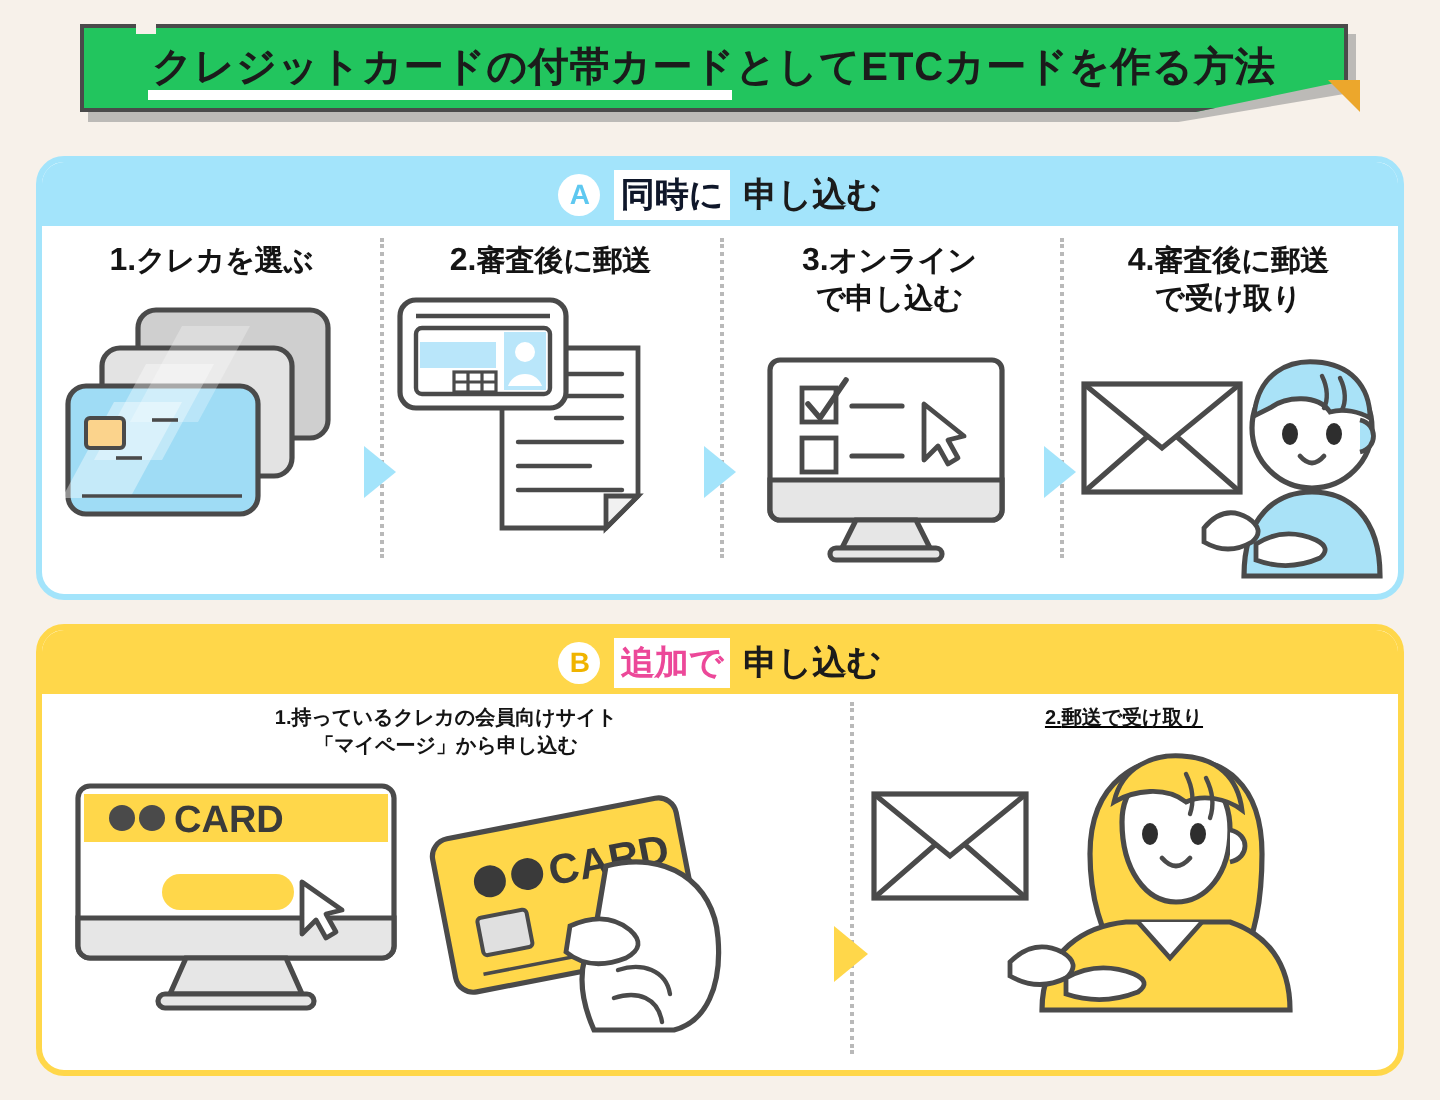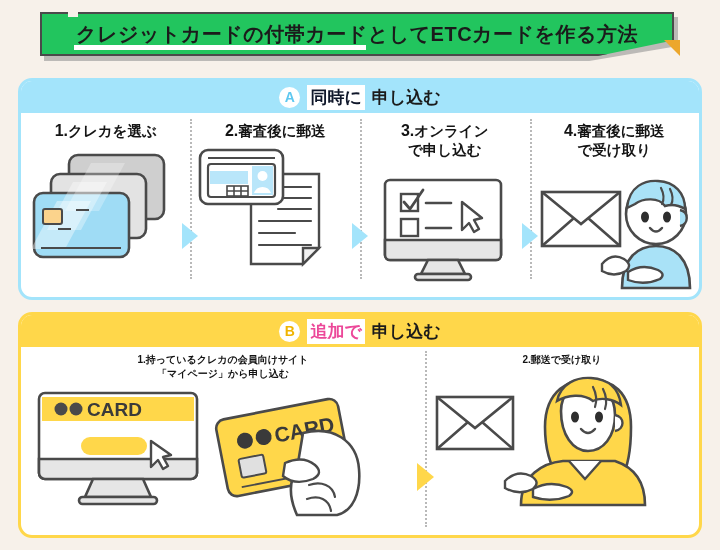--- a/index.html
+++ b/index.html
@@ -89,21 +89,21 @@
   }
   .arrow-yellow {
     position: absolute; width: 0; height: 0;
     border-top: 14px solid transparent; border-bottom: 14px solid transparent;
     border-left: 17px solid #ffd74a;
   }
 
   
   .steps-b { position: relative; height: 188px; }
   .b-left  { position: absolute; left: 0;   top: 6px; width: 404px; text-align: center; }
-  .b-right { position: absolute; left: 404px; top: 6px; width: 274px; text-align: center; }
+  .b-right { position: absolute; left: 404px; top: 6px; width: 274px; text-align: center; text-decoration: underline; }
   .b-label {
     font-size: 10px; font-weight: bold; color: #141414;
     line-height: 1.38; white-space: pre-line;
   }
   svg { display: block; overflow: visible; }
 </style>
 </head>
 <body>
 
 <div id="root">

